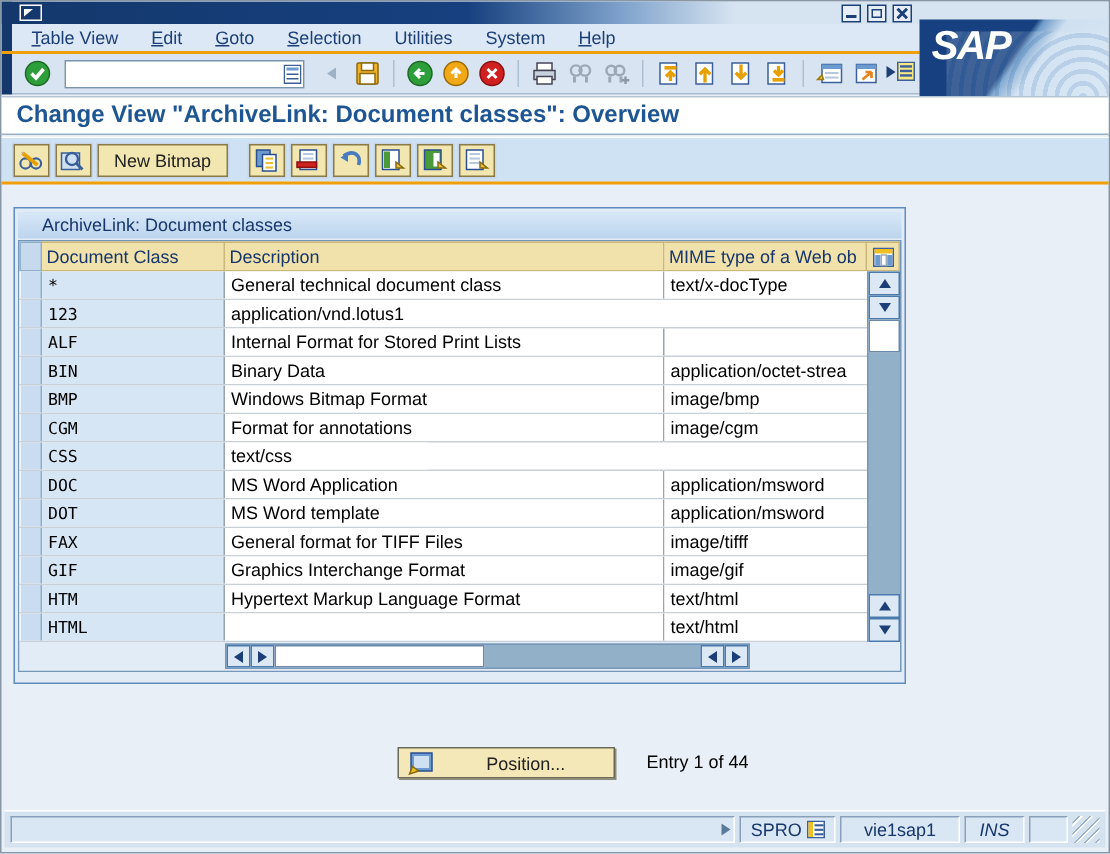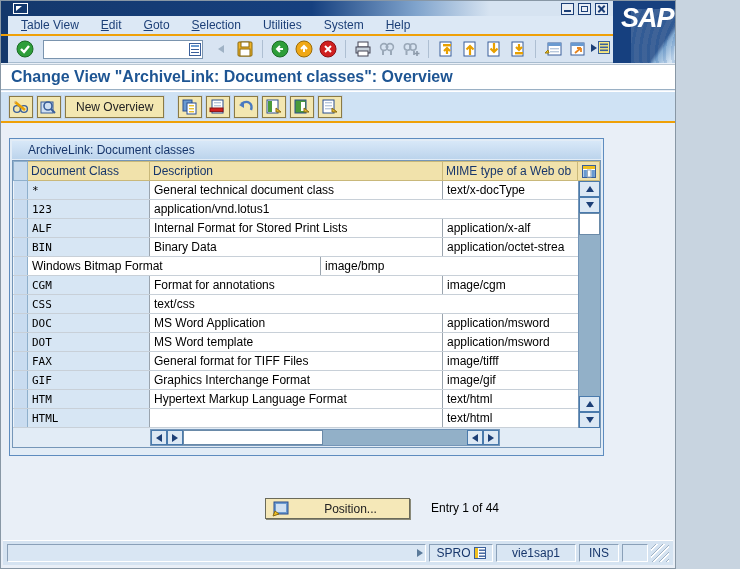--- a/index.html
+++ b/index.html
@@ -1,17 +1,17 @@
 <!DOCTYPE html>
 <html><head>
 <meta charset="utf-8">
 <style>
   * { margin:0; padding:0; box-sizing:border-box; }
   html,body { width:740px; height:569px; background:#c8d4e0; font-family:"Liberation Sans", sans-serif; }
-  #app { position:relative; width:676px; height:569px; background:#e9eff7; border:1px solid #8897a5; overflow:hidden; }
+  #app { position:relative; width:740px; height:569px; background:#e9eff7; border:1px solid #8897a5; overflow:hidden; }
 
   
   .titlebar { position:absolute; left:0; top:0; width:740px; height:15px;
     background:linear-gradient(to right,#14386c 0%,#16407f 42%,#7fa3cc 56%,#d6e3f1 66%,#d6e3f1 100%); }
   .win-menu-icon { position:absolute; left:12px; top:2px; width:15px; height:11px; border:1px solid #fff; background:transparent; }
   .win-menu-icon::after { content:""; position:absolute; left:2px; top:2px; border-left:6px solid #fff; border-bottom:5px solid transparent; }
   .win-controls { position:absolute; left:560px; top:2px; display:flex; gap:4px; }
   .win-btn { width:13px; height:12px; background:#e8eef6; border:1px solid #1c3f77; position:relative; cursor:default; }
   .win-btn .bar { position:absolute; left:2px; bottom:2px; width:7px; height:2px; background:#1c3f77; }
   .win-btn .box { position:absolute; left:2px; top:2px; width:7px; height:6px; border:1px solid #1c3f77; }
@@ -37,21 +37,21 @@
   .cmd-input { width:160px; height:19px; border:1px solid #7a94ae; border-top-color:#5a7globals90; background:#fff; font-size:11px; padding:0 16px 0 3px; }
   .cmd-list-icon { position:absolute; right:2px; top:3px; width:12px; height:13px; }
 
   
   .tri-up    { width:0;height:0;border-left:4px solid transparent;border-right:4px solid transparent;border-bottom:6px solid #1c3f77; }
   .tri-down  { width:0;height:0;border-left:4px solid transparent;border-right:4px solid transparent;border-top:6px solid #1c3f77; }
   .tri-left  { width:0;height:0;border-top:4px solid transparent;border-bottom:4px solid transparent;border-right:6px solid #1c3f77; }
   .tri-right { width:0;height:0;border-top:4px solid transparent;border-bottom:4px solid transparent;border-left:6px solid #1c3f77; }
   .tri-gray  { border-right-color:#9fb2c5; }
 
-  .brand { position:absolute; left:612px; top:0; width:128px; height:62px;
+  .brand { position:absolute; left:612px; top:12px; width:128px; height:62px;
     background:linear-gradient(125deg,#16407f 46%,#6f9cc9 49%,#cfe0f0 58%,#d8e7f4 100%); overflow:hidden; }
   .brand .ripple { position:absolute; right:-20px; top:8px; width:130px; height:80px;
     background:repeating-radial-gradient(circle at 70% 55%, rgba(120,160,205,.35) 0 3px, rgba(225,238,250,.25) 3px 8px); opacity:.8; }
   .brand .sap { position:absolute; left:8px; top:2px; color:#fff; font-size:27px; font-weight:bold; font-style:italic; letter-spacing:-1px; }
 
   .expand-tb { position:absolute; left:590px; top:40px; display:flex; align-items:center; gap:1px; cursor:pointer; }
 
   
   .titleband { position:absolute; left:0; top:63px; width:740px; height:26px; background:#ffffff;
     border-top:1px solid #b9c6d2; border-bottom:1px solid #9ab0c4; display:flex; align-items:center; padding-left:10px; }
@@ -103,21 +103,21 @@
     border:1px solid #6a6a5a; box-shadow:1px 1px 0 #8a8a7a; display:flex; align-items:center; cursor:pointer;margin-left:32px; }
   .position-btn .lbl { flex:1; text-align:center; font-size:12px; color:#222; }
   .entry-text { position:absolute; left:430px; top:500px; font-size:12px; color:#000; }
 
   
   .statusbar { position:absolute; left:2px; right:2px; bottom:3px; height:25px; background:#d5e3f1;
     border-top:1px solid #ffffff; display:flex; align-items:center; gap:3px; padding:0 4px; }
   .sunken { border:1px solid; border-color:#8aa0b8 #ffffff #ffffff #8aa0b8; background:#d9e6f3; height:18px; }
   .msg-field { flex:1; display:flex; align-items:center; justify-content:flex-end; padding-right:2px; }
   .st-panel { display:flex; align-items:center; justify-content:center; gap:3px; font-size:12px; color:#17366b; padding:0 4px; }
-  .p-spro { width:64px; } .p-srv { width:80px; } .p-ins { width:40px; } .p-blank { width:26px; }
+  .p-spro { width:64px; } .p-srv { width:80px; } .p-ins { width:40px;font-style:italic; } .p-blank { width:26px; }
   .grip { width:18px; height:18px; background:
     repeating-linear-gradient(135deg, transparent 0 3px, #9fb2c5 3px 4px, #ffffff 4px 5px); cursor:nwse-resize; }
 
   svg { display:block; }
 </style>
 </head>
 <body>
 
 <div id="app">
 
@@ -297,21 +297,21 @@
         </svg>
     </div>
     <div class="ap-btn">
       <svg width="20" height="18">
           <rect x="2" y="4" width="12" height="11" fill="#cfe0f2" stroke="#3a5f9a"></rect>
           <circle cx="9" cy="8" r="4" fill="none" stroke="#3a5f9a" stroke-width="1.6"></circle>
           <path d="M12 11 L16 15" stroke="#3a5f9a" stroke-width="2"></path>
         </svg>
     </div>
     <div class="ap-btn">
-      <span class="ap-text">New Overview</span>
+      <span class="ap-text">New Bitmap</span>
     </div>
     <span class="ap-gap"></span>
     <div class="ap-btn">
       <svg width="20" height="18">
           <rect x="3" y="2" width="9" height="11" fill="#6a9ad0" stroke="#2a4f8f"></rect>
           <rect x="7" y="5" width="9" height="11" fill="#fff" stroke="#2a4f8f"></rect>
           <rect x="9" y="7" width="5" height="1.4" fill="#e8c030"></rect>
           <rect x="9" y="10" width="5" height="1.4" fill="#e8c030"></rect>
           <rect x="9" y="13" width="5" height="1.4" fill="#e8c030"></rect>
         </svg>
@@ -386,30 +386,30 @@
           </div>
         <div class="trow">
             <div class="sel-c"></div>
             <div class="cell cc1">123</div>
             <div class="cell cc3">application/vnd.lotus1</div>
           </div>
         <div class="trow">
             <div class="sel-c"></div>
             <div class="cell cc1">ALF</div>
             <div class="cell cc2">Internal Format for Stored Print Lists</div>
-            <div class="cell cc3">application/x-alf</div>
           </div>
         <div class="trow">
             <div class="sel-c"></div>
             <div class="cell cc1">BIN</div>
             <div class="cell cc2">Binary Data</div>
             <div class="cell cc3">application/octet-strea</div>
           </div>
         <div class="trow">
             <div class="sel-c"></div>
+            <div class="cell cc1">BMP</div>
             <div class="cell cc2">Windows Bitmap Format</div>
             <div class="cell cc3">image/bmp</div>
           </div>
         <div class="trow">
             <div class="sel-c"></div>
             <div class="cell cc1">CGM</div>
             <div class="cell cc2">Format for annotations</div>
             <div class="cell cc3">image/cgm</div>
           </div>
         <div class="trow">

